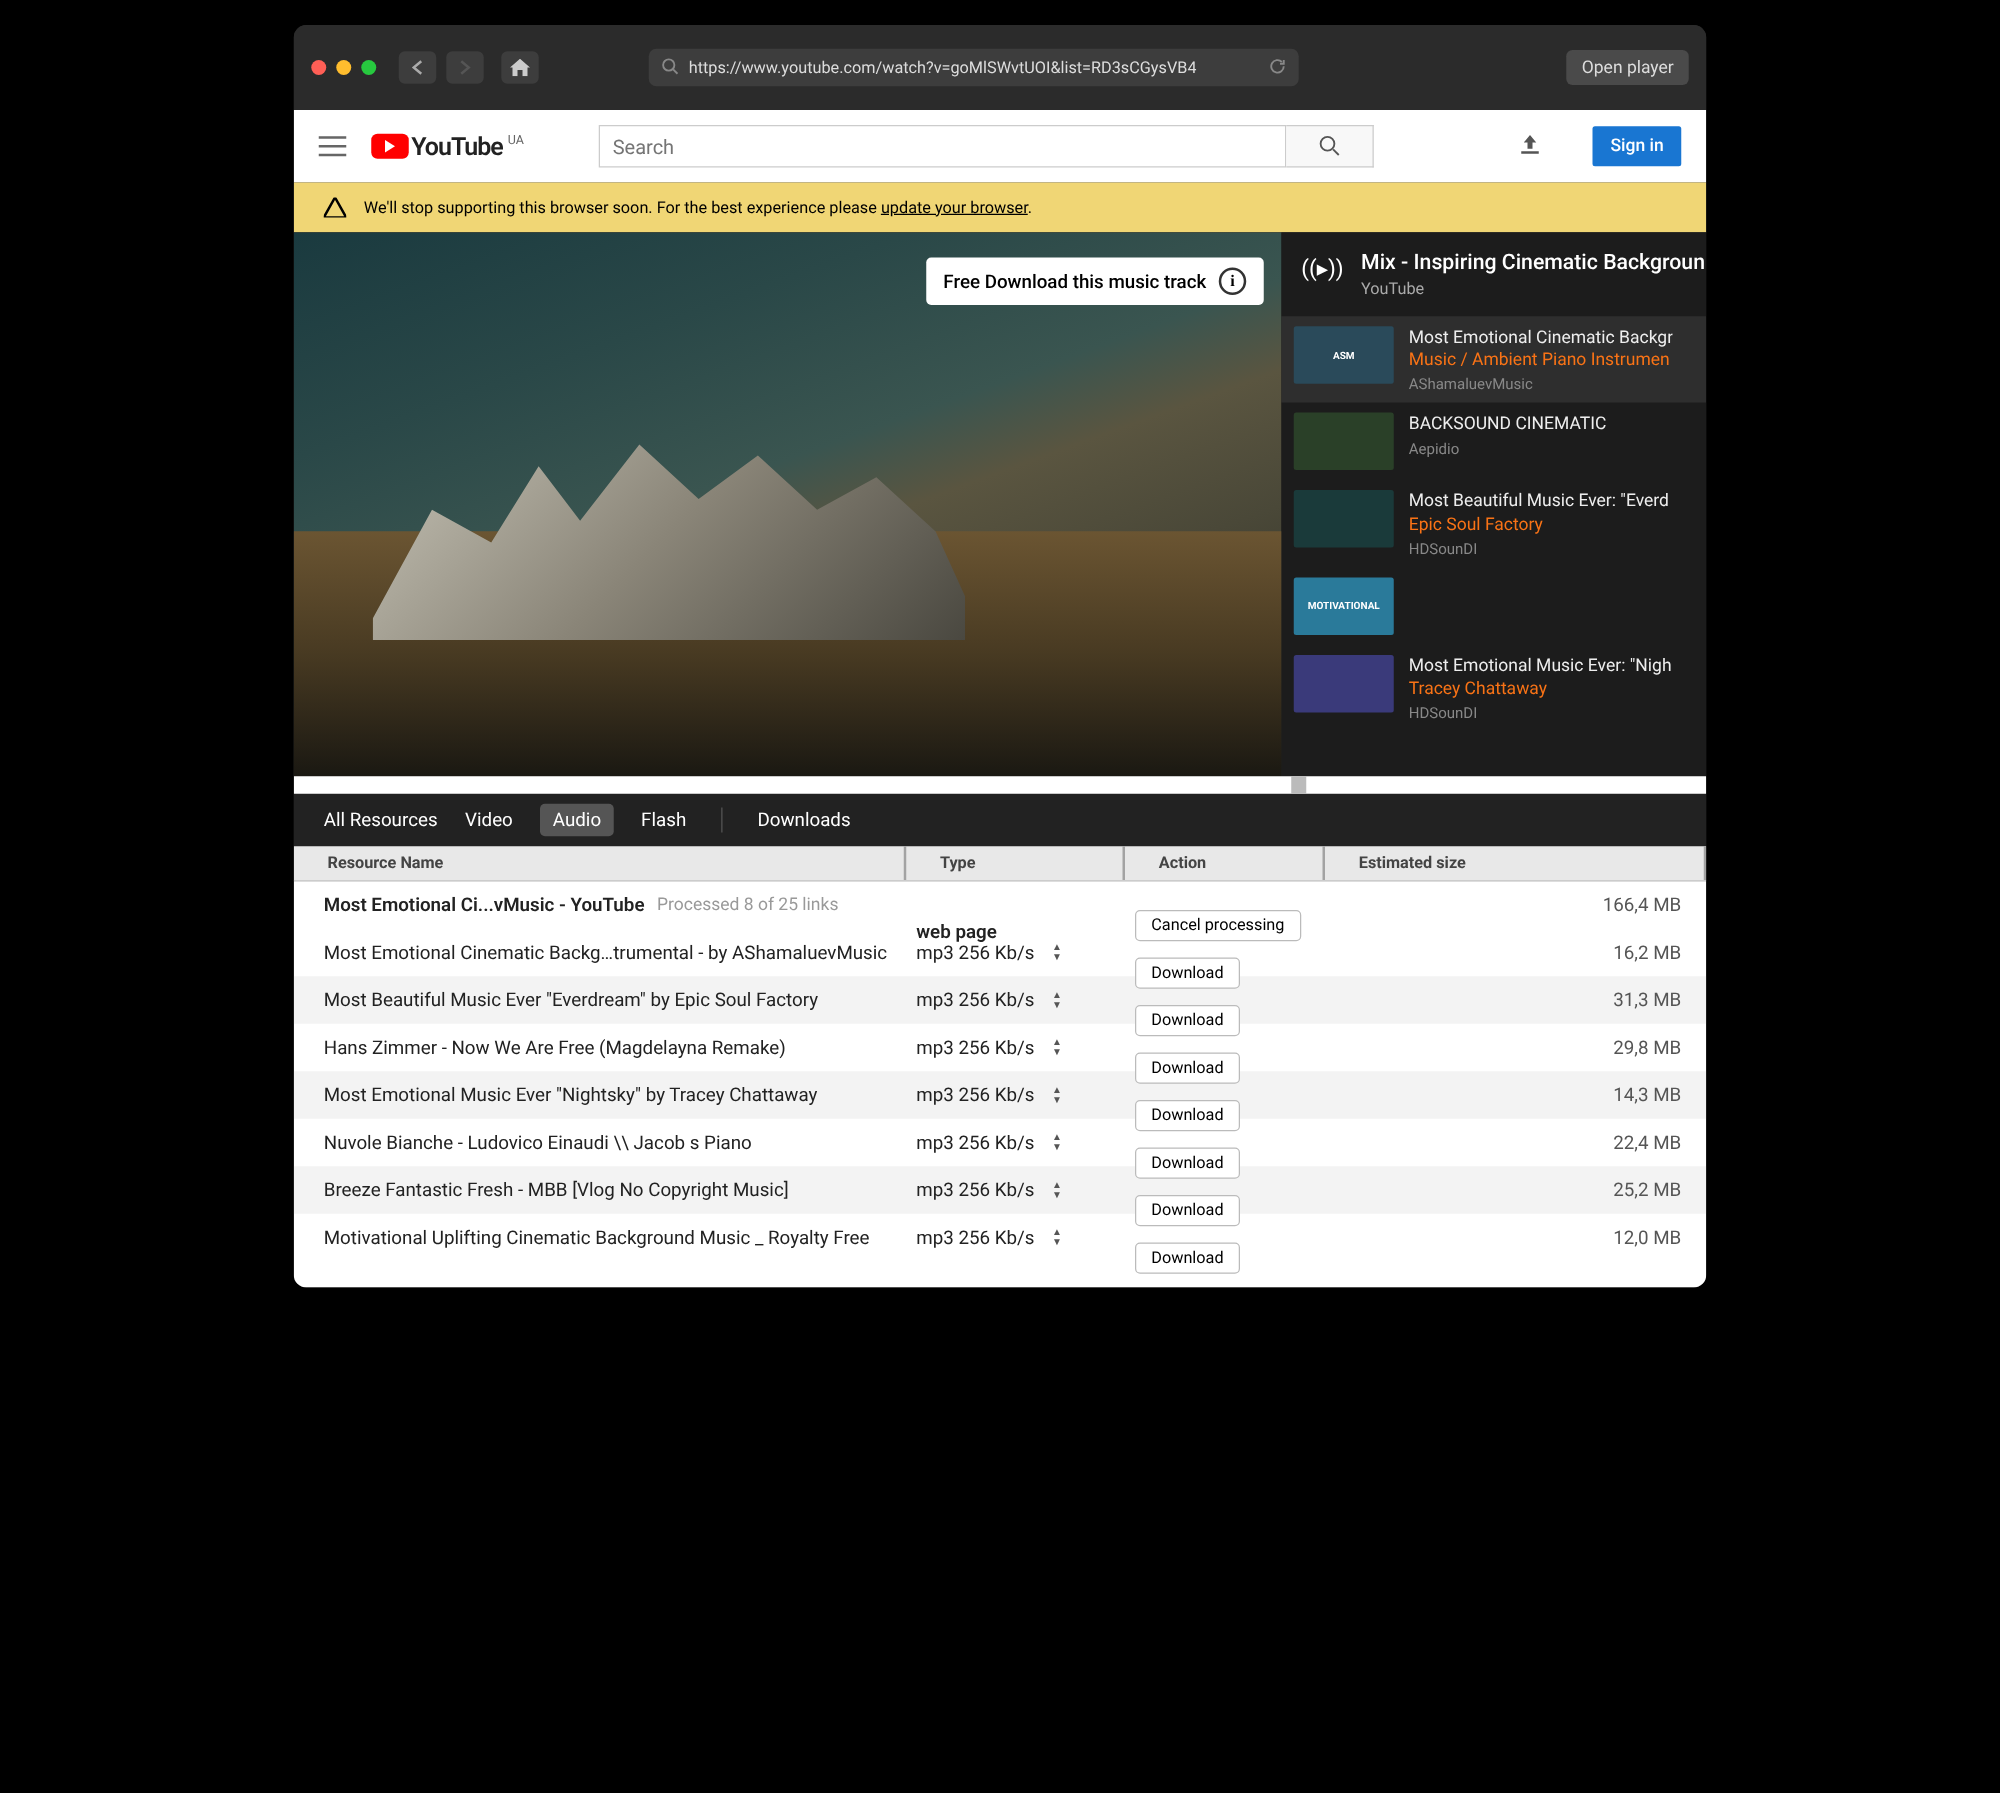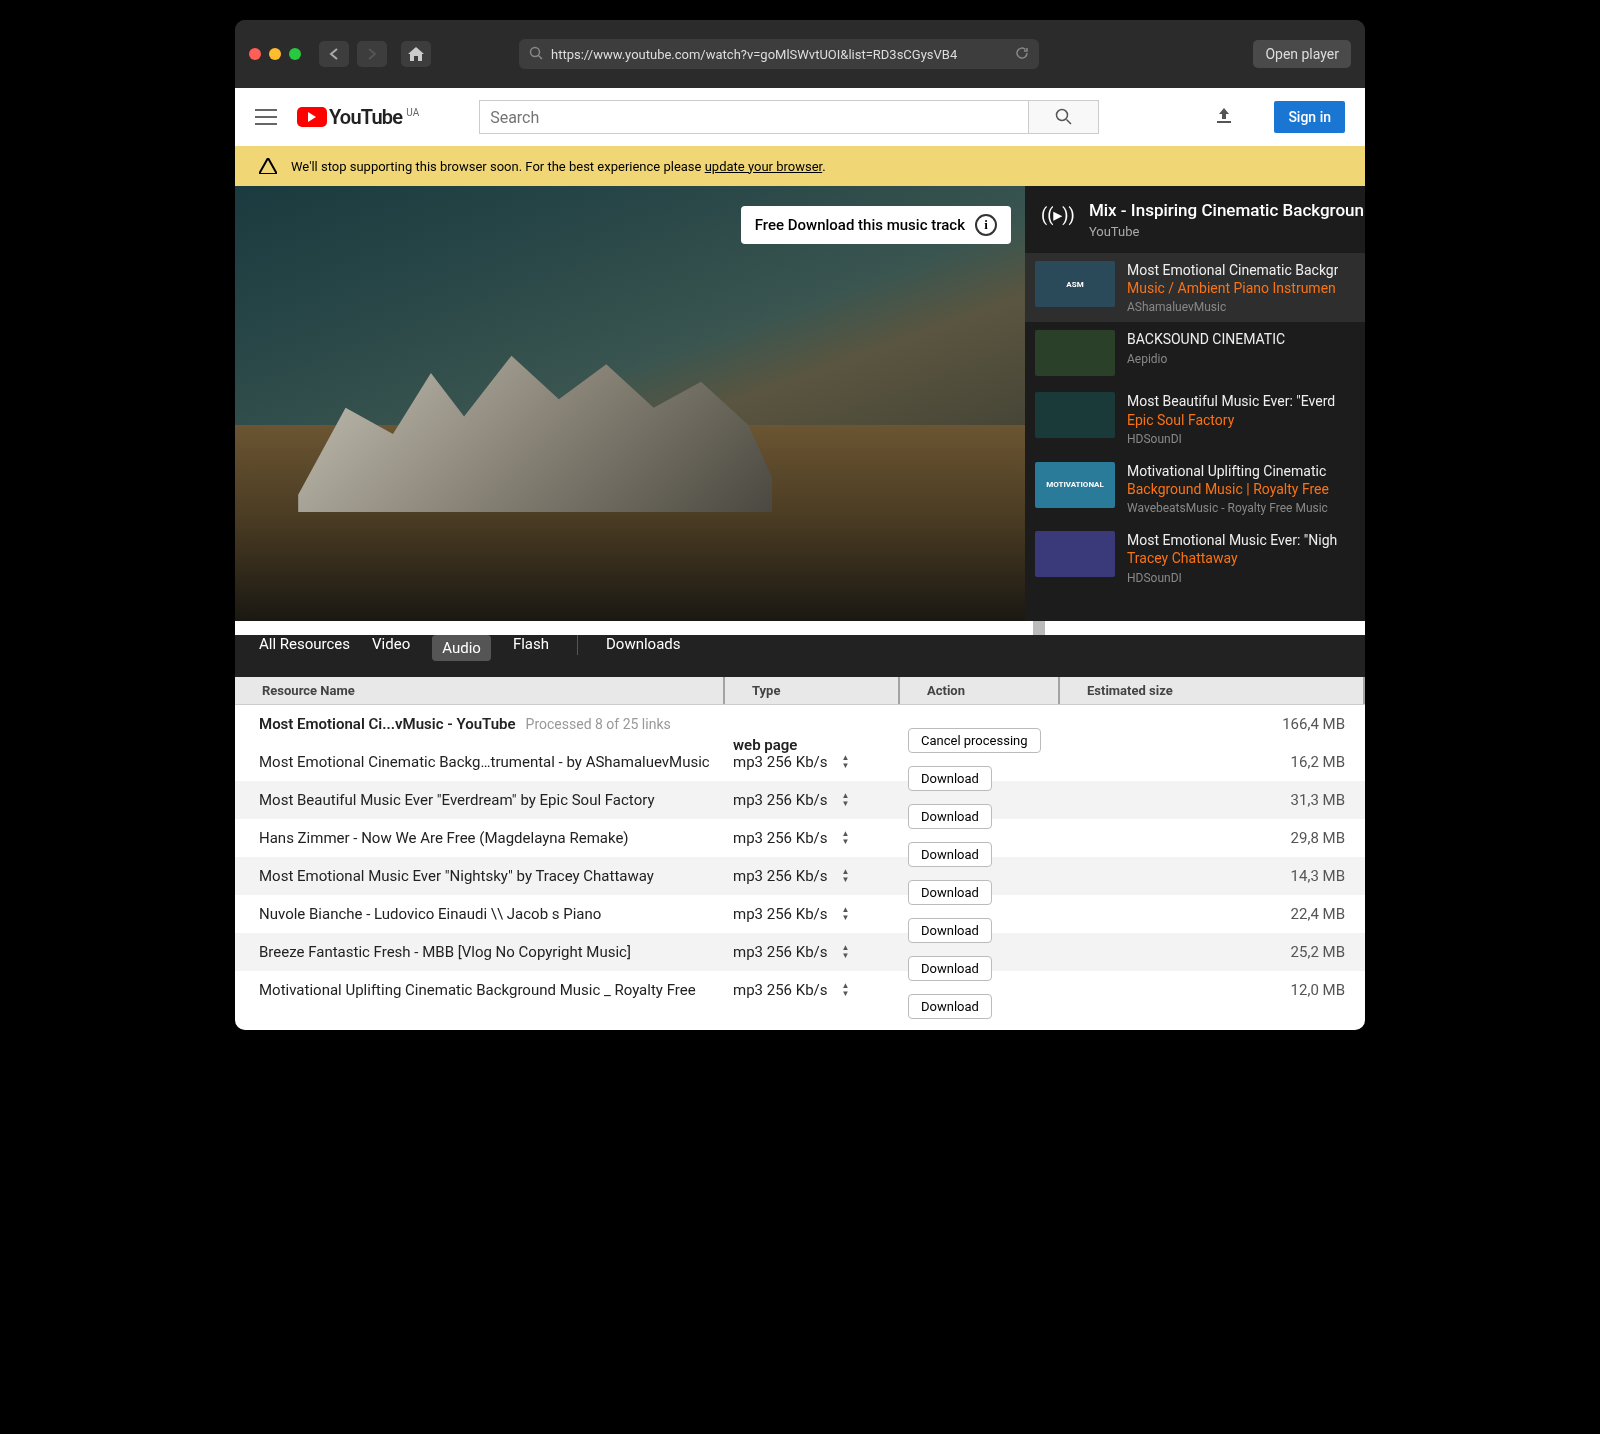--- a/index.html
+++ b/index.html
@@ -58,21 +58,21 @@
 .plitem .meta { overflow:hidden; }
 .plitem .t { color:#eee; font-size:14px; line-height:1.3; white-space:nowrap; overflow:hidden; }
 .plitem .t2 { color:#f97316; font-size:14px; line-height:1.3; white-space:nowrap; overflow:hidden; }
 .plitem .ch { color:#888; font-size:12px; margin-top:3px; white-space:nowrap; overflow:hidden; }
 
 
 .divider { height:14px; background:#fff; position:relative; }
 .divider::after { content:""; position:absolute; top:0; right:320px; bottom:0; width:12px; background:#bbb; }
 
 
-.tabs { height:42px; background:#222; display:flex; align-items:flex-start; padding:0 24px; gap:22px; color:#fff; font-size:15px; }
+.tabs { height:42px; background:#222; display:flex; align-items:center; padding:0 24px; gap:22px; color:#fff; font-size:15px; }
 .tabs .tab { cursor:pointer; }
 .tabs .tab.active { background:#555; padding:4px 10px; border-radius:4px; }
 .tabs .sep { width:1px; height:20px; background:#555; margin:0 6px; }
 
 
 .thead { height:28px; background:#e8e8e8; display:flex; font-size:13px; color:#444; border-bottom:1px solid #ccc; }
 .thead > div { display:flex; align-items:center; padding-left:27px; border-right:2px solid #a3a3a3;font-weight:bold; }
 .c-name { width:490px; } .c-type { width:175px; } .c-action { width:160px; } .c-size { flex:1; }
 .tbody { flex:1; background:#fff; overflow:hidden; }
 .row { height:38px; display:flex; align-items:center; font-size:15px; color:#222; }
@@ -206,25 +206,20 @@
           <div class="plitem">
             <div class="thumb" style="background:#1a3a3a"></div>
   <div class="meta">
     <div class="t">Most Beautiful Music Ever: "Everd</div>
     <div class="t2">Epic Soul Factory</div>
     <div class="ch">HDSounDI</div>
   </div>
           </div>
           <div class="plitem">
             <div class="thumb" style="background:#2a7a9a">MOTIVATIONAL</div>
-  <div class="meta">
-    <div class="t">Motivational Uplifting Cinematic</div>
-    <div class="t2">Background Music | Royalty Free</div>
-    <div class="ch">WavebeatsMusic - Royalty Free Music</div>
-  </div>
           </div>
           <div class="plitem">
             <div class="thumb" style="background:#3a3a7a"></div>
   <div class="meta">
     <div class="t">Most Emotional Music Ever: "Nigh</div>
     <div class="t2">Tracey Chattaway</div>
     <div class="ch">HDSounDI</div>
   </div>
           </div>
         </div>

